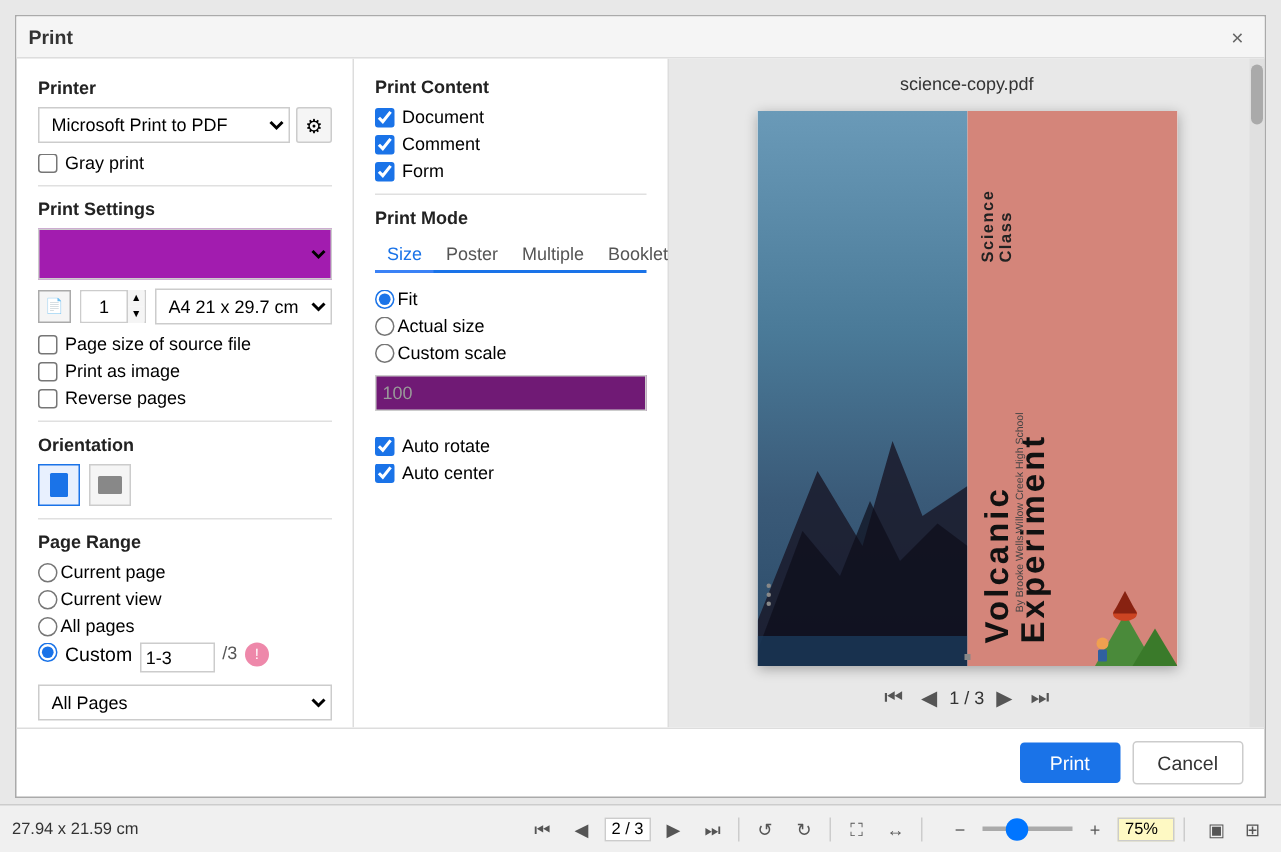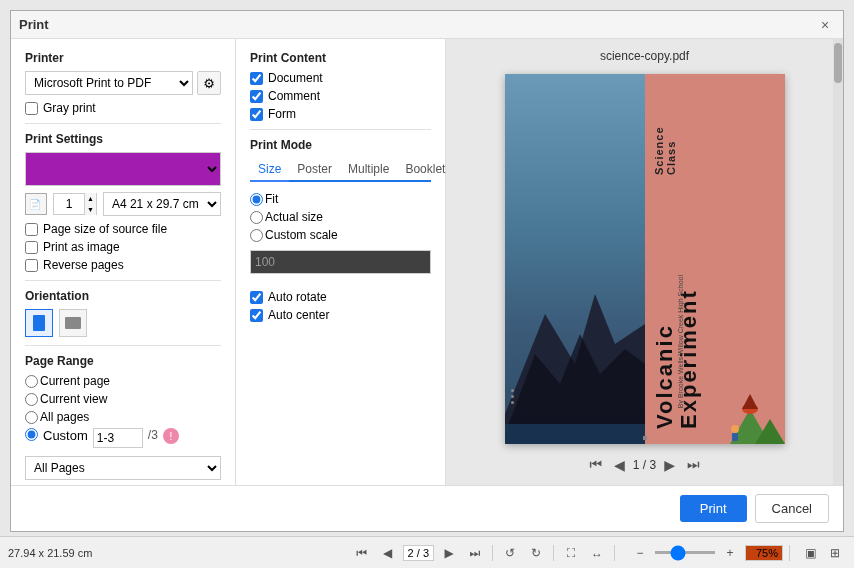--- a/index.html
+++ b/index.html
@@ -63,25 +63,25 @@
     }
     .zoom-slider {
       width: 60px;
       -webkit-appearance: none;
       height: 3px;
       background: #aaa;
       outline: none;
     }
     .zoom-pct {
       font-size: 11px;
-      background: #c2410c;
+      background: #fef9c3;
       border: 1px solid #ccc;
       padding: 1px 4px;
       min-width: 38px;
-      text-align: right;
+      text-align: left;
     }
     .view-icons {
       display: flex; gap: 2px; margin-left: 4px;
     }
     .view-icons button {
       background: none; border: none; cursor: pointer; font-size: 12px; color: #555; width:20px; height:20px;
     }
 
     
     .dialog {
@@ -345,21 +345,21 @@
     }
     .tab-btn.active {
       color: #1a73e8;
       border-bottom: 2px solid #3b82f6;
     }
 
     .scale-input {
       width: 100%;
       height: 24px;
       border: 1px solid #ccc;
-      background: #404040;
+      background: #701a75;
       font-size: 12px;
       padding: 0 4px;
       color: #999;
       margin-top: 4px;
       margin-bottom: 8px;
     }
 
     
     .right-panel {
       flex: 1;

